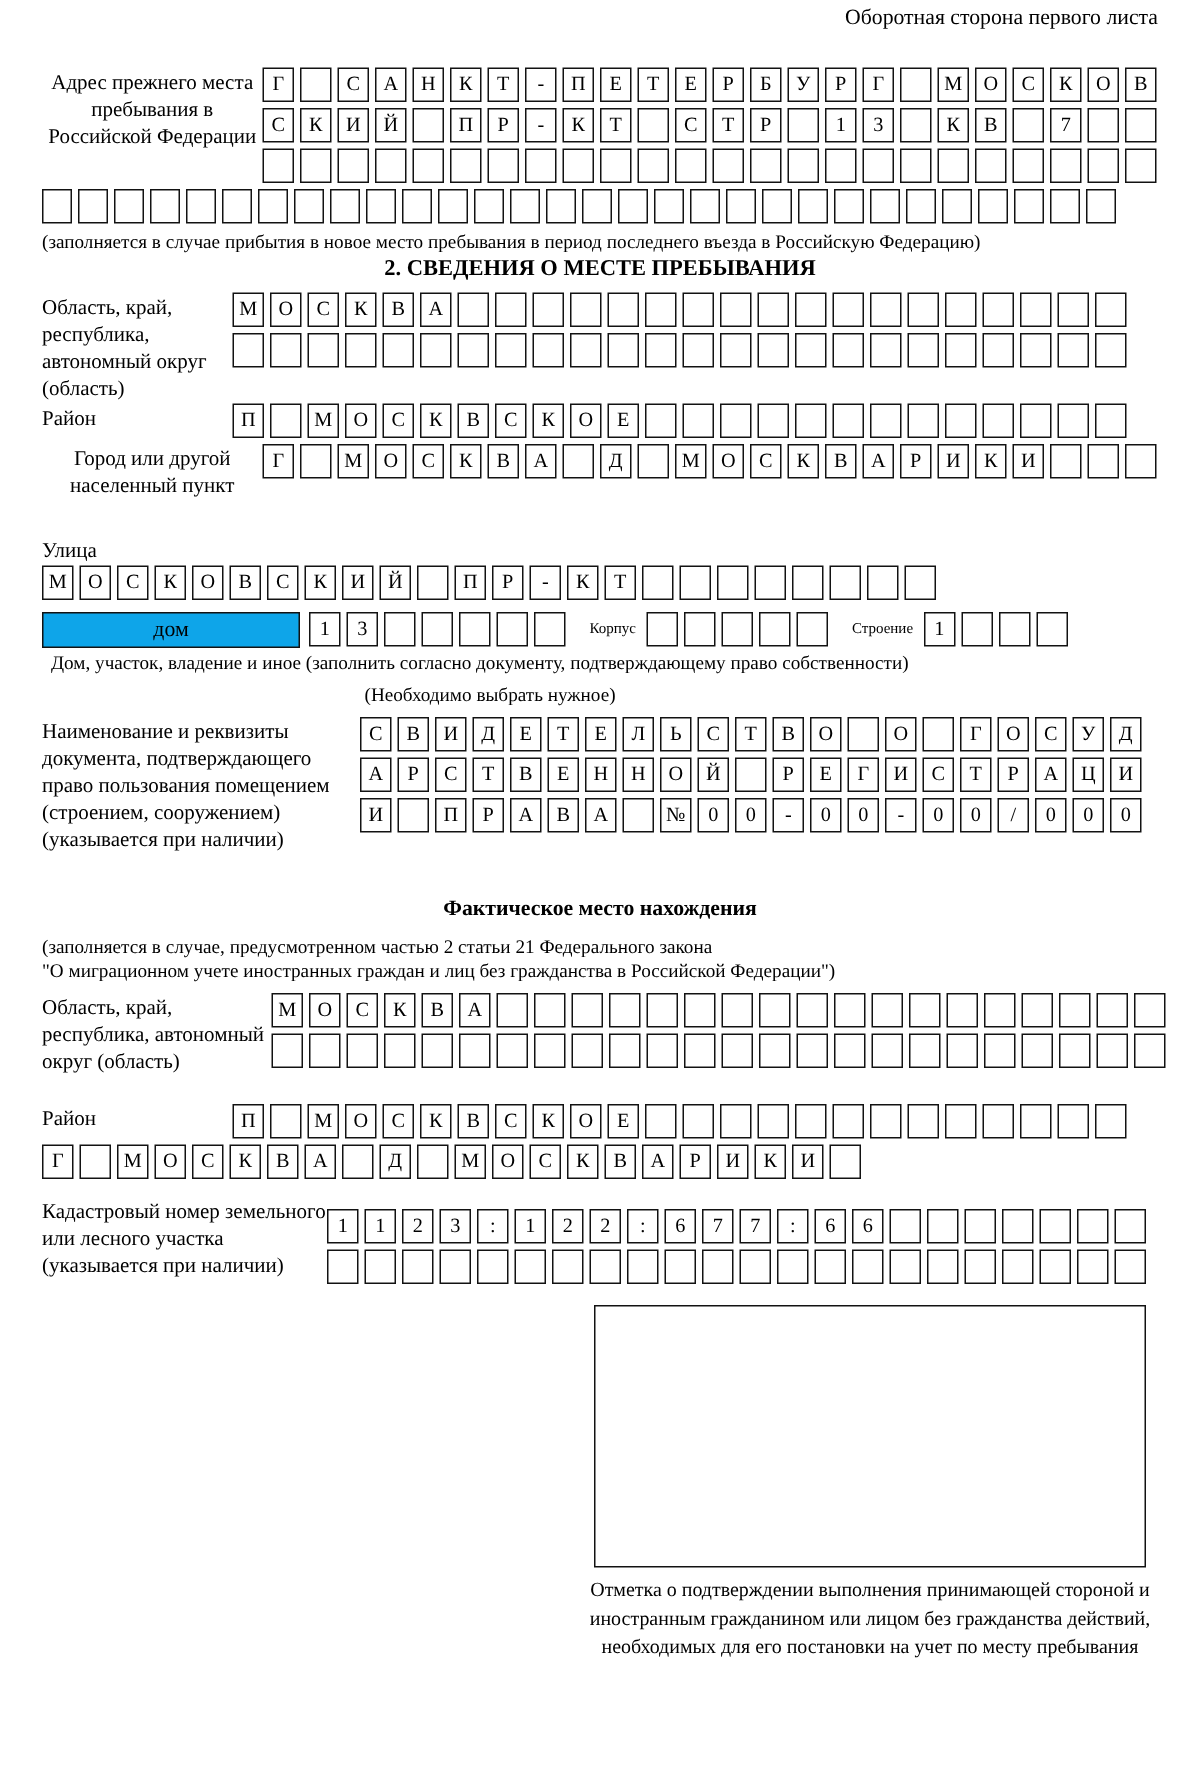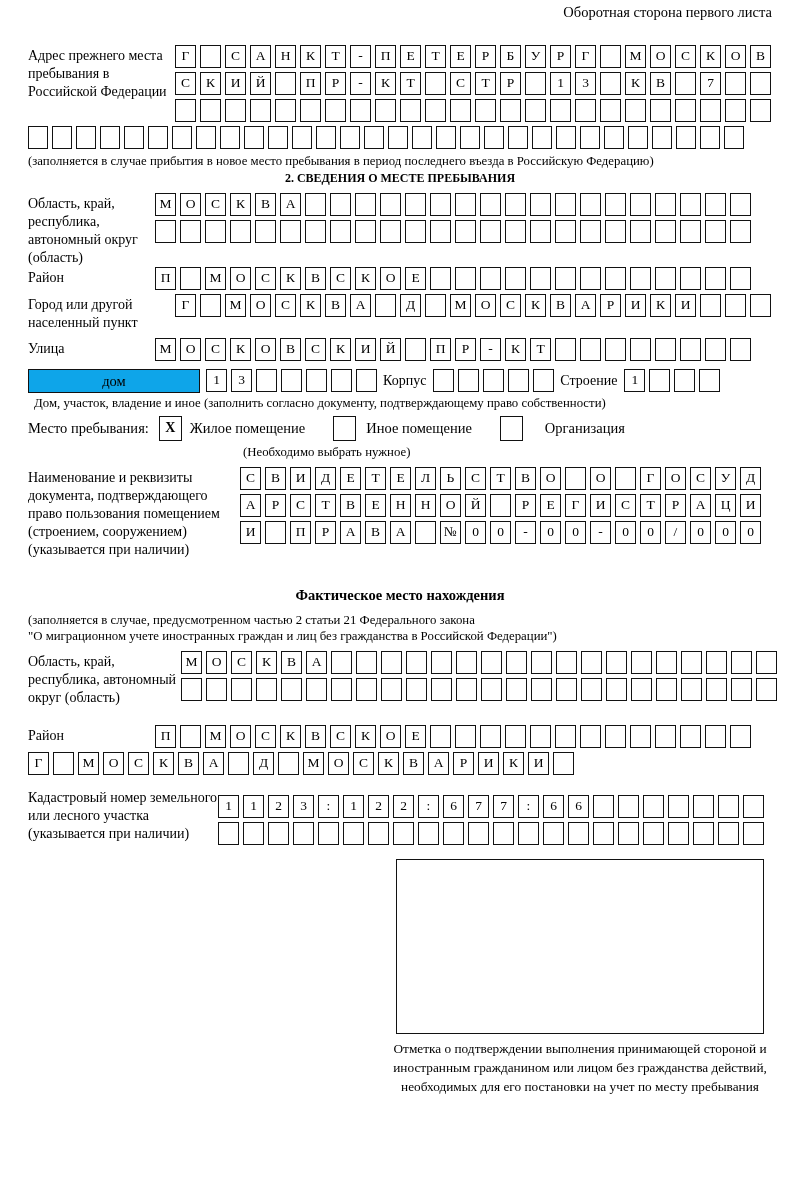--- a/index.html
+++ b/index.html
@@ -9,47 +9,47 @@
     font-family: "Liberation Serif", "DejaVu Serif", serif;
     color: #000;
     overflow: hidden;
   }
   .page { width: 800px; height: 1180px; padding: 4px 28px 0 28px; position: relative; }
 
   .header-note { text-align: right; font-size: 14.5px; margin-bottom: 24px; }
 
   .row { display: flex; align-items: flex-start; }
   .lbl { font-size: 14px; line-height: 18px; flex-shrink: 0; padding-top: 2px; }
-  .w147 { width: 147px; }
+  .w147 { width: 147px; text-align: center; }
   .w127 { width: 127px; }
   .w153 { width: 153px; }
   .w190 { width: 190px; }
   .w212 { width: 212px; }
 
   .grid { white-space: nowrap; height: 22px; margin-bottom: 5px; }
   .cell {
     display: inline-block; width: 21px; height: 23px;
     border: 1.5px solid #121212; margin-right: 4px;
     font-size: 13.5px; line-height: 20px; text-align: center;
     vertical-align: top; background: #fff;
   }
   .tight .cell, .cell.tight { width: 20px; margin-right: 4px; }
 
   .note { font-size: 12.8px; line-height: 16px; }
   .center { text-align: left; }
 
-  .h2 { font-size: 12px; font-weight: bold; text-align: center; margin: 2px 0 7px 0; }
+  .h2 { font-size: 15px; font-weight: bold; text-align: center; margin: 2px 0 7px 0; }
   .h3 { font-size: 14.5px; font-weight: bold; text-align: center; margin: 10px 0 8px 0; }
 
   .widebox {
     border: 1.5px solid #121212; height: 24px;
     display: inline-flex; align-items: center; justify-content: center;
     font-size: 14.5px; vertical-align: top; background:#0ea5e9;
   }
-  .inline-lbl { font-size: 14px; line-height: 24px; margin: 0 7px 0 2px; }
+  .inline-lbl { font-size: 10px; line-height: 24px; margin: 0 7px 0 12px; }
 
   .checkbox {
     display: inline-block; width: 23px; height: 25px;
     border: 1.6px solid #121212; font-size: 14px; font-weight: bold;
     text-align: center; line-height: 22px; vertical-align: top; background:#fff;
   }
   .opt-label { font-size: 14.5px; line-height: 25px; }
 
   .stamp-box {
     margin-left: 368px; width: 368px; height: 175px;
@@ -93,45 +93,36 @@
   <div class="row">
     <div class="lbl w127">Район</div>
     <div class="grid"><span class="cell">П</span><span class="cell"></span><span class="cell">М</span><span class="cell">О</span><span class="cell">С</span><span class="cell">К</span><span class="cell">В</span><span class="cell">С</span><span class="cell">К</span><span class="cell">О</span><span class="cell">Е</span><span class="cell"></span><span class="cell"></span><span class="cell"></span><span class="cell"></span><span class="cell"></span><span class="cell"></span><span class="cell"></span><span class="cell"></span><span class="cell"></span><span class="cell"></span><span class="cell"></span><span class="cell"></span><span class="cell"></span></div>
   </div>
 
   <div class="row">
     <div class="lbl w147">Город или другой населенный пункт</div>
     <div class="grid"><span class="cell">Г</span><span class="cell"></span><span class="cell">М</span><span class="cell">О</span><span class="cell">С</span><span class="cell">К</span><span class="cell">В</span><span class="cell">А</span><span class="cell"></span><span class="cell">Д</span><span class="cell"></span><span class="cell">М</span><span class="cell">О</span><span class="cell">С</span><span class="cell">К</span><span class="cell">В</span><span class="cell">А</span><span class="cell">Р</span><span class="cell">И</span><span class="cell">К</span><span class="cell">И</span><span class="cell"></span><span class="cell"></span><span class="cell"></span></div>
   </div>
 
-  <div class="row" style="margin-top:6px;">
+  <div class="row" style="margin-top:23px;flex-direction:column;">
     <div class="lbl w127">Улица</div>
     <div class="grid"><span class="cell">М</span><span class="cell">О</span><span class="cell">С</span><span class="cell">К</span><span class="cell">О</span><span class="cell">В</span><span class="cell">С</span><span class="cell">К</span><span class="cell">И</span><span class="cell">Й</span><span class="cell"></span><span class="cell">П</span><span class="cell">Р</span><span class="cell">-</span><span class="cell">К</span><span class="cell">Т</span><span class="cell"></span><span class="cell"></span><span class="cell"></span><span class="cell"></span><span class="cell"></span><span class="cell"></span><span class="cell"></span><span class="cell"></span></div>
   </div>
 
   <div class="row" style="margin-top:4px;">
     <span class="widebox" style="width:172px; margin-right:6px;">дом</span>
     <span class="grid mb0"><span class="cell">1</span><span class="cell">3</span><span class="cell"></span><span class="cell"></span><span class="cell"></span><span class="cell"></span><span class="cell"></span></span>
     <span class="inline-lbl">Корпус</span>
     <span class="grid mb0"><span class="cell"></span><span class="cell"></span><span class="cell"></span><span class="cell"></span><span class="cell"></span></span>
     <span class="inline-lbl">Строение</span>
     <span class="grid mb0"><span class="cell">1</span><span class="cell"></span><span class="cell"></span><span class="cell"></span></span>
   </div>
   <div class="note" style="margin:2px 0 5px 6px;">Дом, участок, владение и иное (заполнить согласно документу, подтверждающему право собственности)</div>
 
 
-  <div class="row">
-    <span class="opt-label" style="margin-right:10px;">Место пребывания:</span>
-    <span class="checkbox">X</span>
-    <span class="opt-label" style="margin:0 28px 0 8px;">Жилое помещение</span>
-    <span class="checkbox"></span>
-    <span class="opt-label" style="margin:0 28px 0 10px;">Иное помещение</span>
-    <span class="checkbox"></span>
-    <span class="opt-label" style="margin-left:22px;">Организация</span>
-  </div>
   <div class="note" style="margin:3px 0 7px 215px;">(Необходимо выбрать нужное)</div>
 
   <div class="row" style="min-height:110px;">
     <div class="lbl w212">Наименование и реквизиты документа, подтверждающего право пользования помещением (строением, сооружением) (указывается при наличии)</div>
     <div>
       <div class="grid"><span class="cell">С</span><span class="cell">В</span><span class="cell">И</span><span class="cell">Д</span><span class="cell">Е</span><span class="cell">Т</span><span class="cell">Е</span><span class="cell">Л</span><span class="cell">Ь</span><span class="cell">С</span><span class="cell">Т</span><span class="cell">В</span><span class="cell">О</span><span class="cell"></span><span class="cell">О</span><span class="cell"></span><span class="cell">Г</span><span class="cell">О</span><span class="cell">С</span><span class="cell">У</span><span class="cell">Д</span></div>
       <div class="grid"><span class="cell">А</span><span class="cell">Р</span><span class="cell">С</span><span class="cell">Т</span><span class="cell">В</span><span class="cell">Е</span><span class="cell">Н</span><span class="cell">Н</span><span class="cell">О</span><span class="cell">Й</span><span class="cell"></span><span class="cell">Р</span><span class="cell">Е</span><span class="cell">Г</span><span class="cell">И</span><span class="cell">С</span><span class="cell">Т</span><span class="cell">Р</span><span class="cell">А</span><span class="cell">Ц</span><span class="cell">И</span></div>
       <div class="grid"><span class="cell">И</span><span class="cell"></span><span class="cell">П</span><span class="cell">Р</span><span class="cell">А</span><span class="cell">В</span><span class="cell">А</span><span class="cell"></span><span class="cell">№</span><span class="cell">0</span><span class="cell">0</span><span class="cell">-</span><span class="cell">0</span><span class="cell">0</span><span class="cell">-</span><span class="cell">0</span><span class="cell">0</span><span class="cell">/</span><span class="cell">0</span><span class="cell">0</span><span class="cell">0</span></div>
     </div>
   </div>

